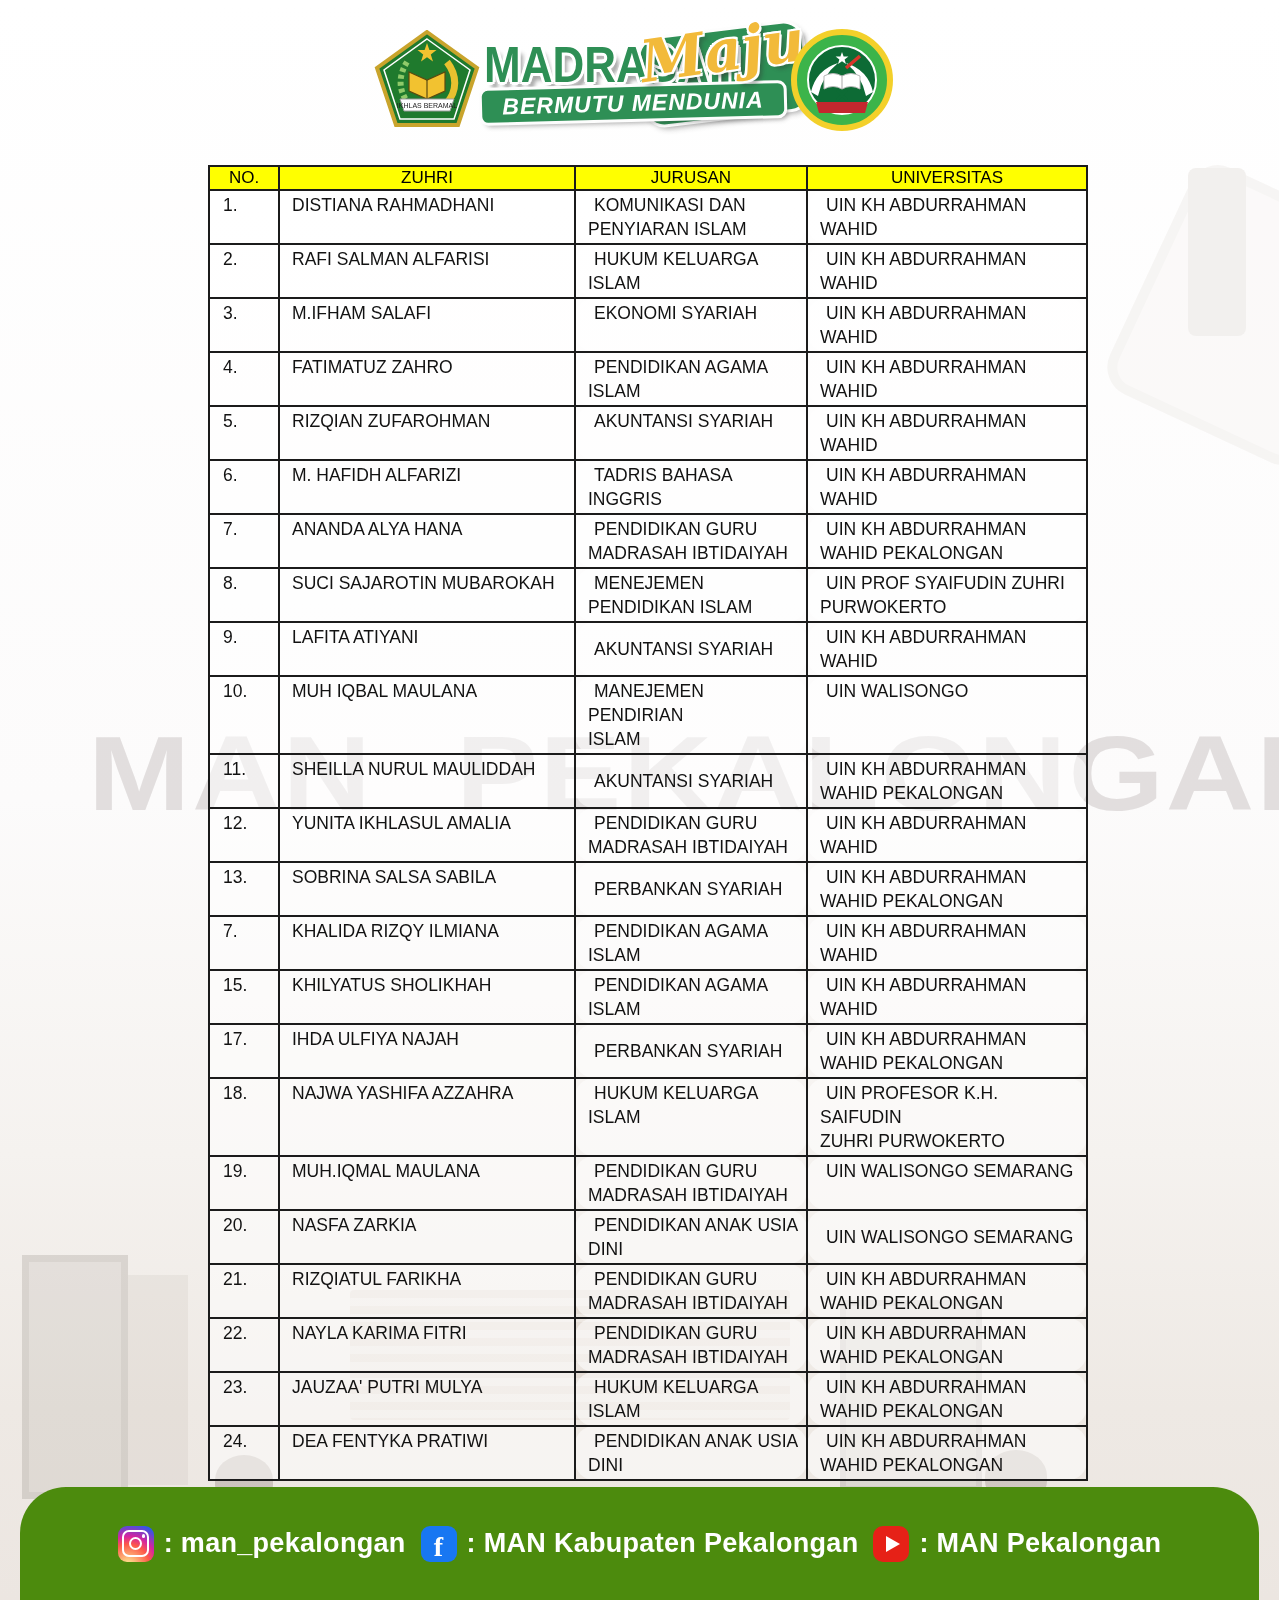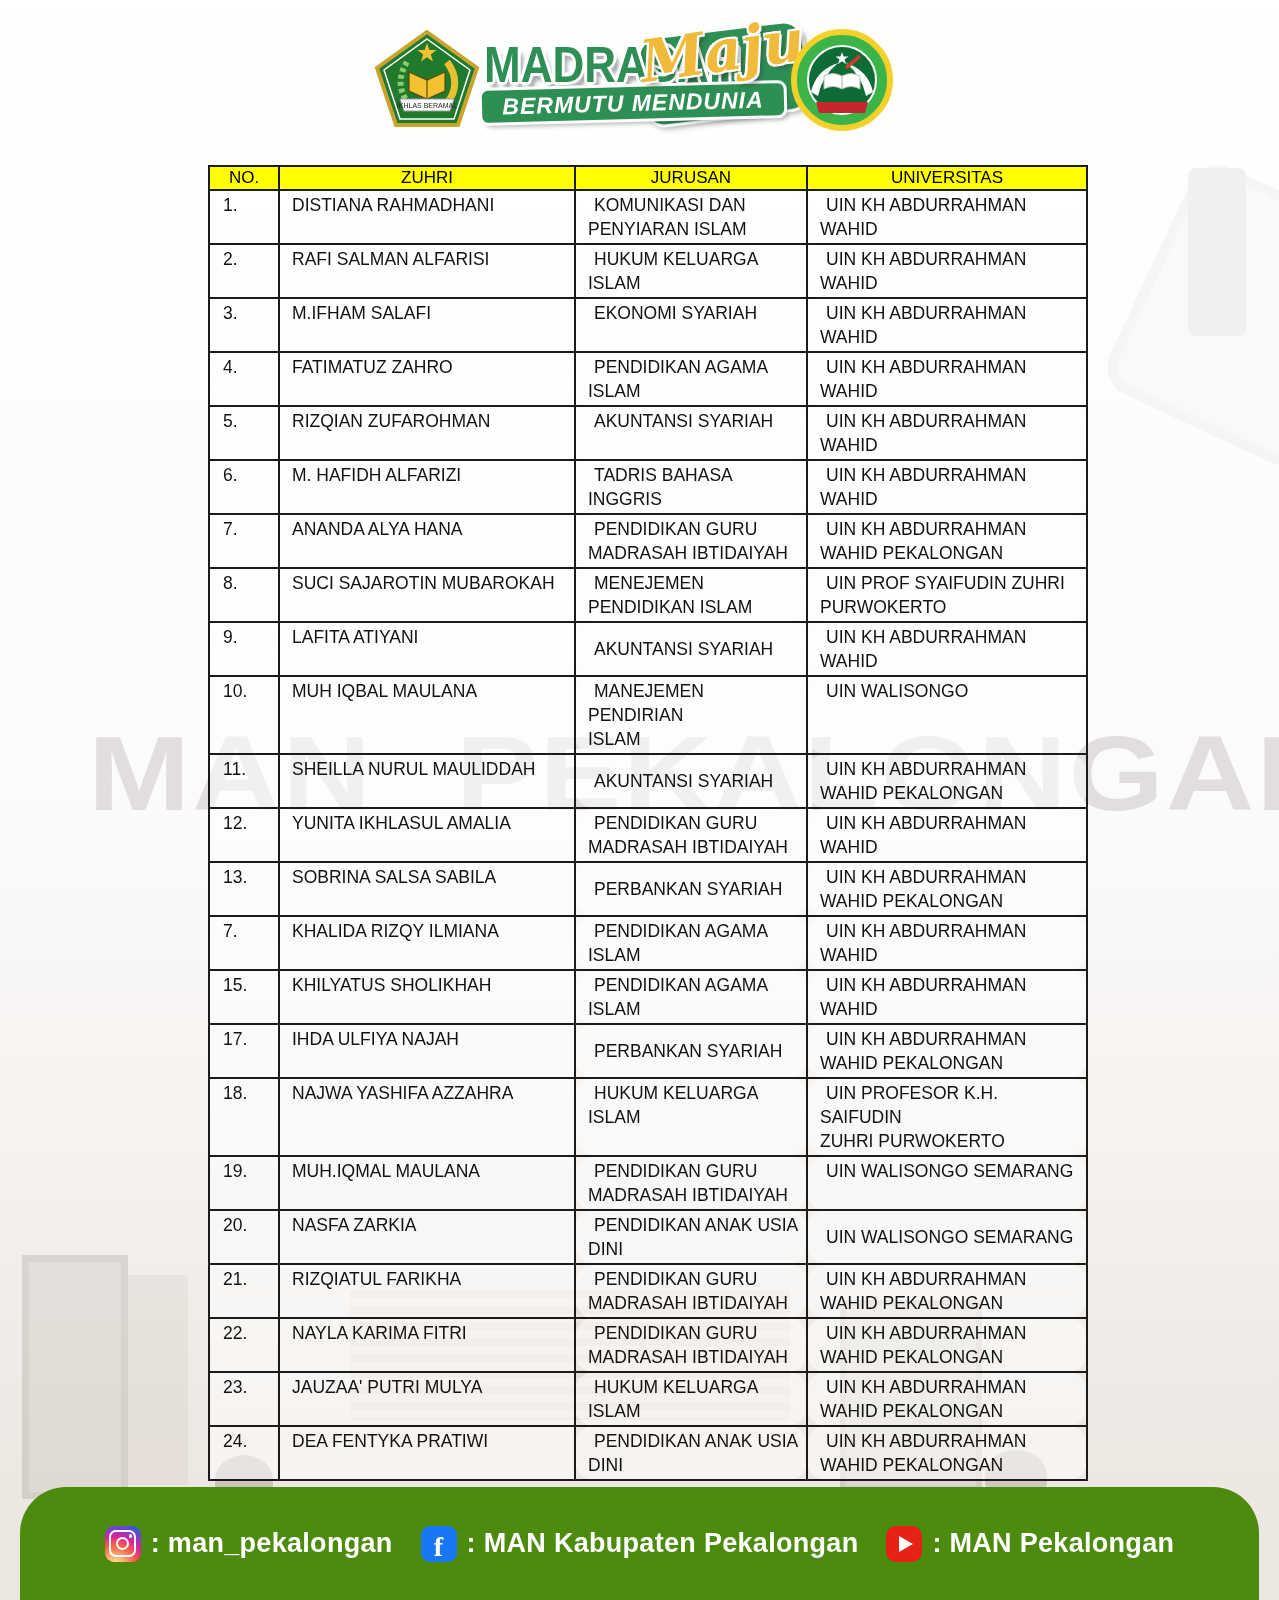--- a/index.html
+++ b/index.html
@@ -53,32 +53,32 @@
   .maju{position:absolute;right:0px;top:-16px;z-index:3;font-family:"DejaVu Serif",serif;
     font-style:italic;font-weight:bold;font-size:58px;color:#f2ba3a;transform:rotate(-8deg);
     text-shadow:-2px -2px 0 #fff,2px -2px 0 #fff,-2px 2px 0 #fff,2px 2px 0 #fff,
       4px 5px 4px rgba(50,50,50,.4);}
 
   
   table.students{position:absolute;left:208px;top:165px;width:878px;z-index:2;
     border-collapse:collapse;table-layout:fixed;}
   .students th,.students td{border:2px solid #1b1b1b;box-sizing:border-box;}
   .students th{background:#ffff00;color:#000;font-weight:normal;font-size:17px;
-    height:24px;padding:0;text-align:center;border-radius:6px;}
+    height:24px;padding:0;text-align:center;}
   .students td{background:rgba(255,255,255,.52);font-size:17.5px;line-height:24px;
     color:#121212;vertical-align:top;height:51px;padding:2px 4px 2px 12px;
     white-space:pre-line;overflow:hidden;}
   .students td.no{padding-left:13px;}
   .students td.jurusan,.students td.univ{text-indent:6px;border-radius:19px;}
   .students td.mid{vertical-align:middle;}
 
   
   footer{position:absolute;left:20px;right:20px;top:1487px;height:113px;z-index:3;
     background:#4c8b0d;border-radius:46px 46px 0 0;
-    display:flex;align-items:center;justify-content:center;gap:28px;}
+    display:flex;align-items:center;justify-content:center;gap:15px;}
   .f-item{display:flex;align-items:center;gap:10px;color:#ffffff;
     font-weight:bold;font-size:27px;letter-spacing:.3px;}
   .icon{width:36px;height:36px;border-radius:9px;flex:0 0 auto;position:relative;
     display:flex;align-items:center;justify-content:center;}
   .ig{background:radial-gradient(circle at 28% 110%,#fdf497 0%,#fd5949 45%,#d6249f 62%,#285AEB 92%);}
   .ig-cam{width:23px;height:23px;border:2.5px solid #fff;border-radius:7px;position:relative;}
   .ig-lens{position:absolute;left:4.5px;top:4.5px;width:9px;height:9px;border:2.5px solid #fff;border-radius:50%;}
   .ig-dot{position:absolute;right:2px;top:2px;width:3.5px;height:3.5px;background:#fff;border-radius:50%;}
   .fb{background:#1877f2;}
   .fb::after{content:"f";color:#fff;font-family:"Liberation Serif",serif;

